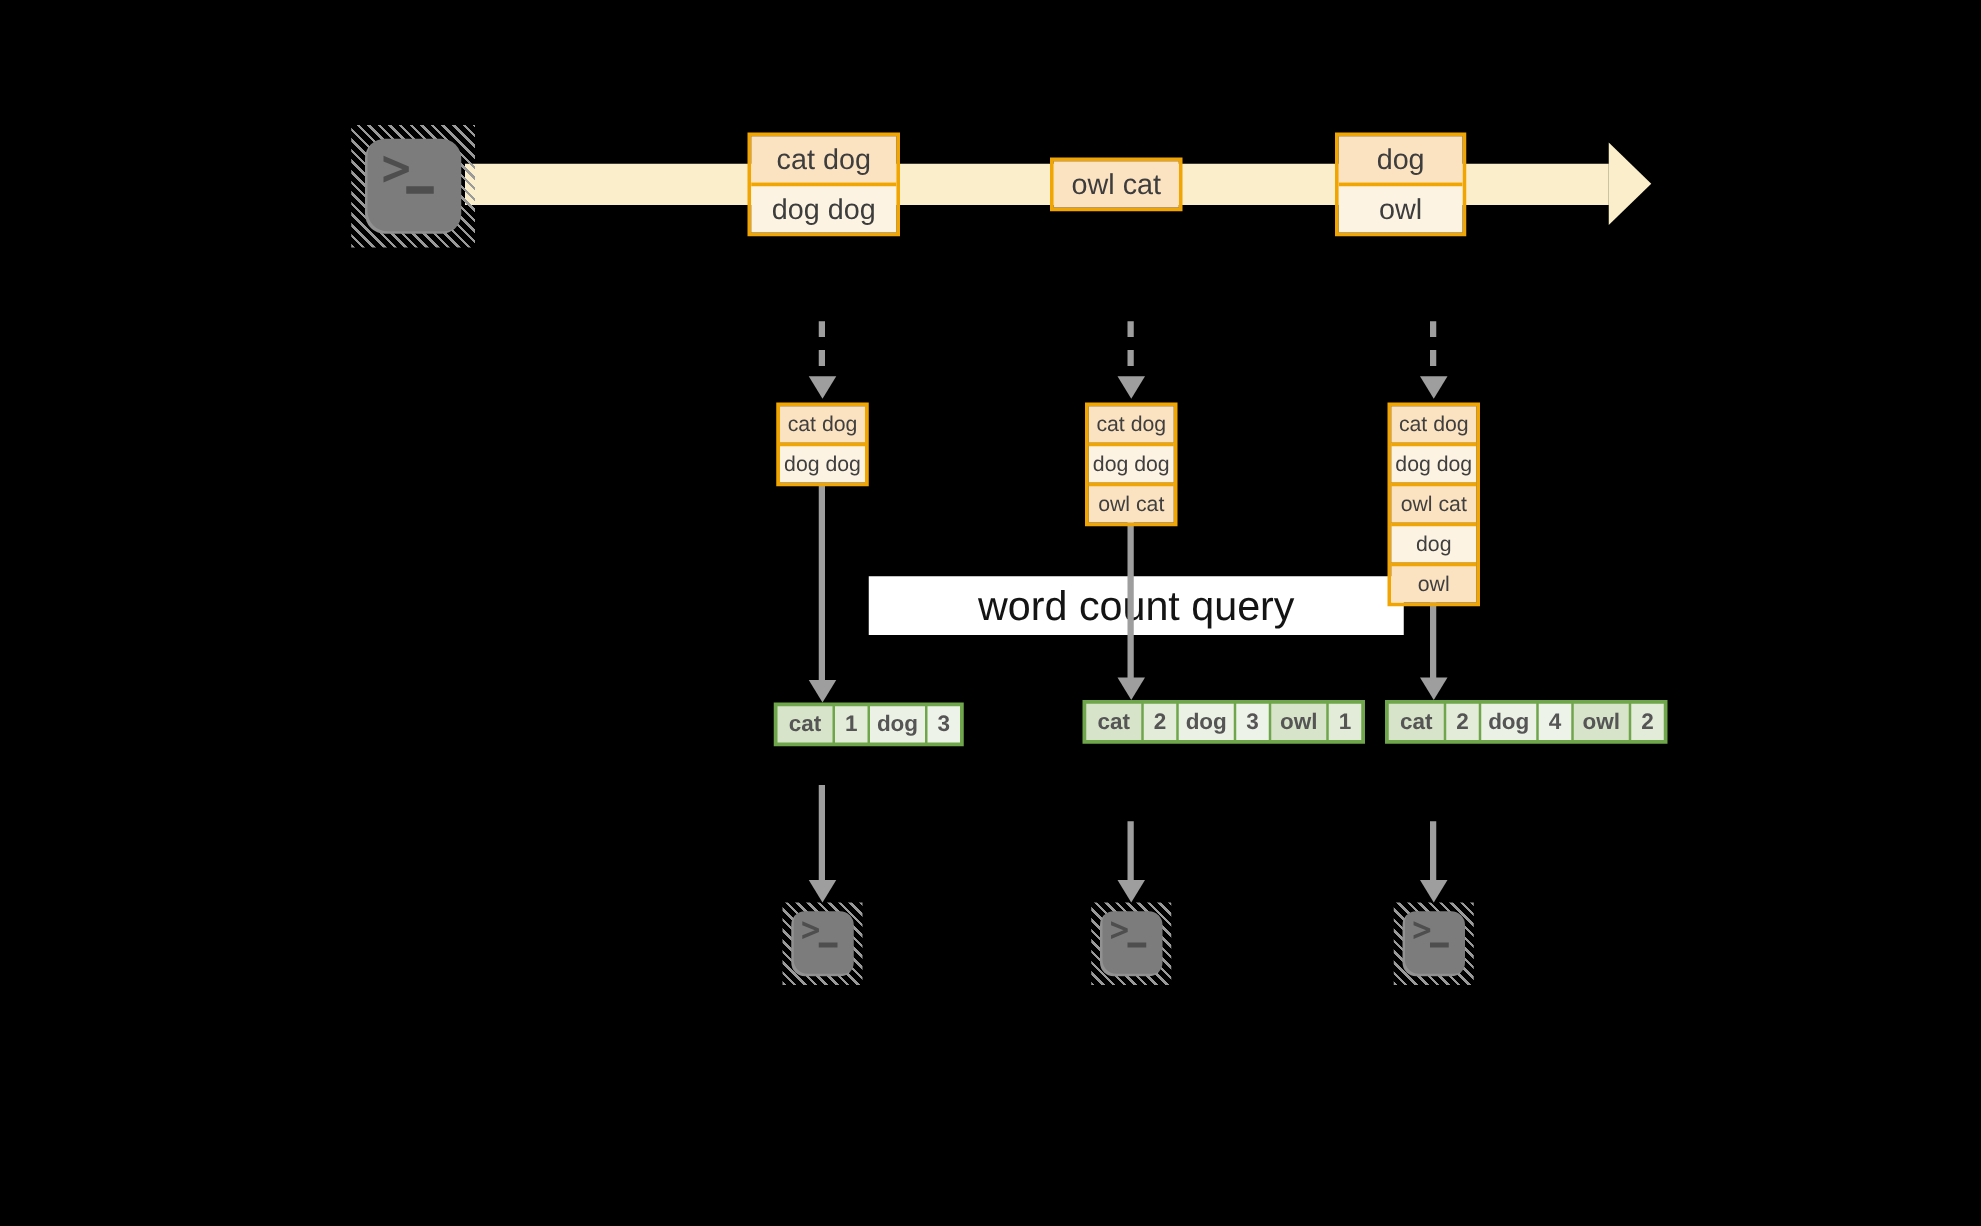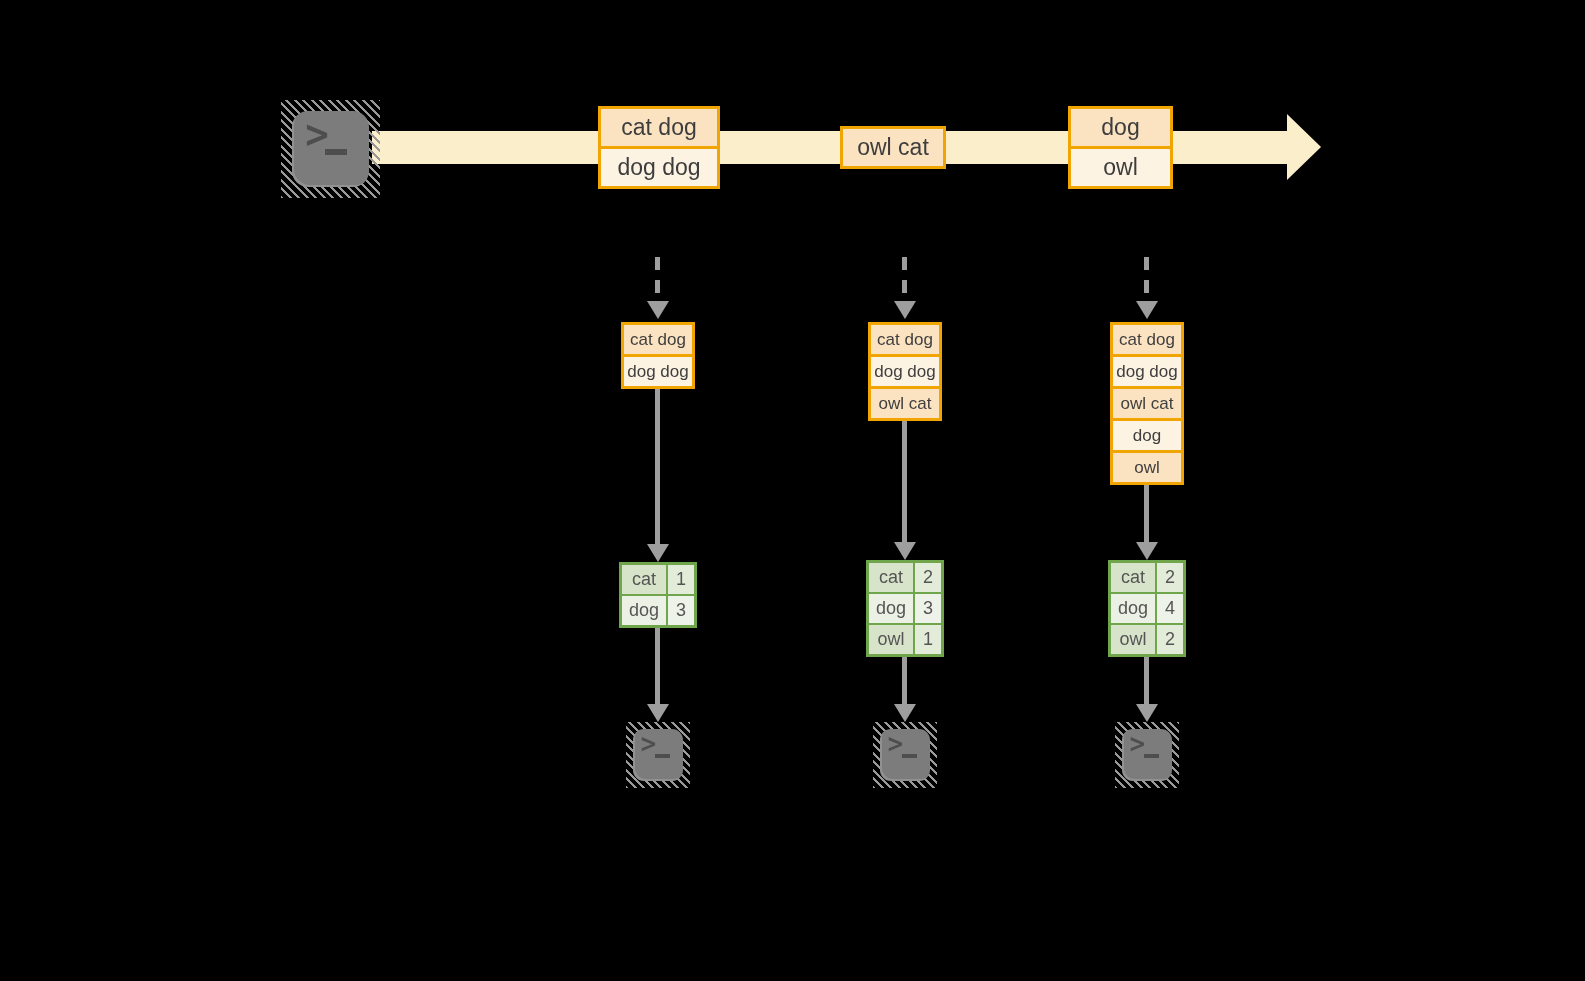--- a/index.html
+++ b/index.html
@@ -20,21 +20,21 @@
   .fill-dark{background:#FBE2C1;}
   .fill-light{background:#FDF3E3;}
 
   
   .stack{position:absolute;border:3px solid #F0A502;width:68px;z-index:5;}
   .stack>div{height:29px;display:flex;align-items:center;justify-content:center;
              font-size:17px;color:#3F3F3F;border-top:3px solid #F0A502;}
   .stack>div:first-child{border-top:none;}
 
   
-  .wc{position:absolute;background:#6FA64C;padding:3px;display:flex;flex-direction:column;gap:2px;z-index:5;}
+  .wc{position:absolute;background:#6FA64C;padding:3px;display:flex;flex-direction:row;gap:2px;z-index:5;font-weight:bold;}
   .wc-row{display:flex;gap:2px;}
   .wc-cell{height:29px;display:flex;align-items:center;justify-content:center;font-size:18px;color:#555;}
   .wc-word{width:44px;}
   .wc-num{width:26px;}
   .w-odd{background:#D8E4CA;} .w-even{background:#ECF1E5;}
   .n-odd{background:#E3ECD8;} .n-even{background:#EEF3E9;}
 
   
   .varrow{position:absolute;width:5px;background:#9E9E9E;z-index:4;}
   .vdash{position:absolute;width:5px;z-index:4;
@@ -104,20 +104,23 @@
     <div class="fill-dark">owl cat</div>
   </div>
   <div class="stack" style="left:1110px;top:322px">
     <div class="fill-dark">cat dog</div>
     <div class="fill-light">dog dog</div>
     <div class="fill-dark">owl cat</div>
     <div class="fill-light">dog</div>
     <div class="fill-dark">owl</div>
   </div>
 
+  <div class="banner">
+    <span>word count query</span>
+  </div>
 
   <div class="varrow" style="left:655px;top:387px;height:158px"></div>
   <div class="ahead" style="left:647px;top:544px"></div>
   <div class="varrow" style="left:902px;top:417px;height:126px"></div>
   <div class="ahead" style="left:894px;top:542px"></div>
   <div class="varrow" style="left:1144px;top:482px;height:61px"></div>
   <div class="ahead" style="left:1136px;top:542px"></div>
 
   <div class="wc" style="left:619px;top:562px">
     <div class="wc-row">

